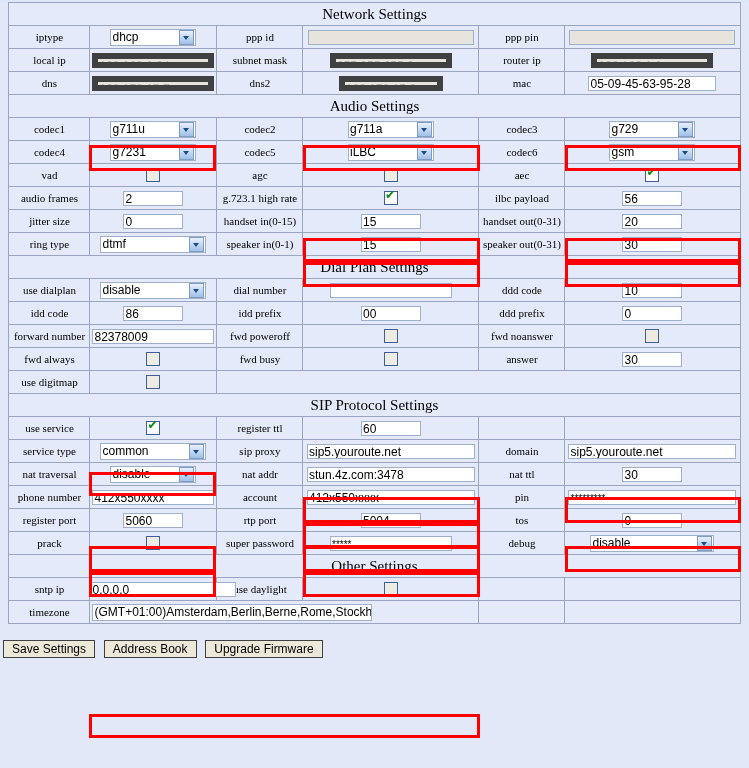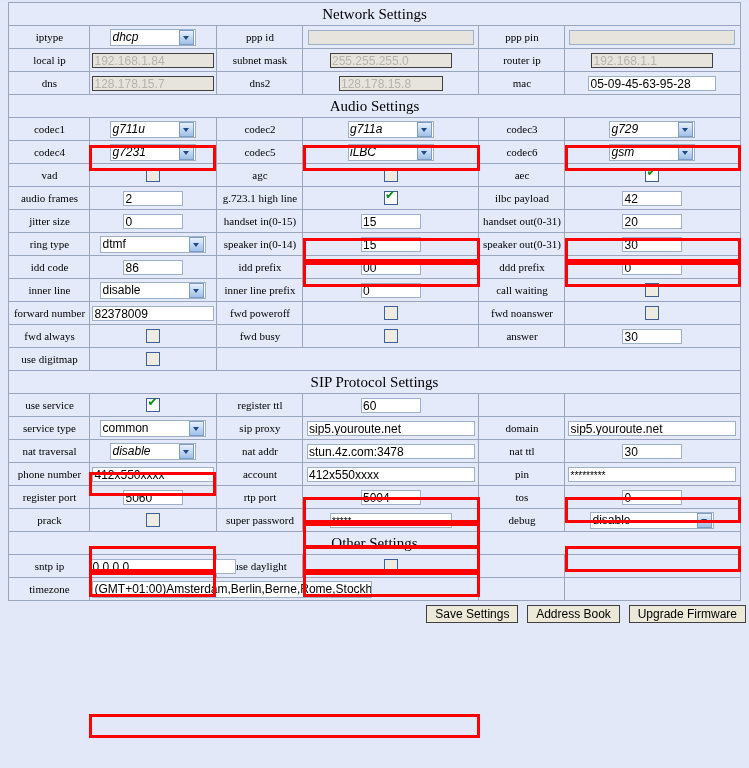--- a/index.html
+++ b/index.html
@@ -7,21 +7,21 @@
     width:749px;height:768px;
     background:#dfe6f7;
     font-family:"Liberation Serif", serif;
     font-size:11px;
     overflow:hidden;
   }
   .page{position:relative;width:749px;height:768px;background:#e2e8f8;}
   table.cfg{
     border-collapse:collapse;
     width:731px;
-    margin:2px auto 4px auto;
+    margin:2px auto 16px auto;
     table-layout:fixed;
     background:#e4eaf9;
   }
   table.cfg td{
     border:1px solid #9aa5bf;
     height:22px;
     padding:0;
     background:#e4eaf9;
     vertical-align:middle;
   }
@@ -57,21 +57,21 @@
     line-height:15px;
     padding:0 1px;
     color:#000;
     box-sizing:border-box;
     display:inline-block;
     text-align:left;
     overflow:hidden;
     white-space:nowrap;
     vertical-align:middle;
   }
-  .txt.dis{background:#e6e4dc;color:#b5b3aa;border:1px solid #404040;}
+  .txt.dis{background:#e6e4dc;color:#b5b3aa;border:6px solid #404040;}
   .txt.empty{background:#e6e4dc;}
 
   .sel{
     font-family:"Liberation Sans", sans-serif;
     font-size:12px;
     border:1px solid #9fb0c9;
     background:#ffffff;
     height:17px;
     line-height:16px;
     padding:0 1px;
@@ -92,21 +92,21 @@
     border:1px solid #7d9dc4;
     position:relative;
   }
   .sel .arrow::after{
     content:"";
     position:absolute;left:3px;top:5px;
     border-left:3px solid transparent;
     border-right:3px solid transparent;
     border-top:4px solid #1a4a8a;
   }
-  .sel-md{width:86px;font-style:italic;}
+  .sel-md{width:86px;}
   .sel-lg{width:106px;}
   .sel-xl{width:124px;}
 
   .chk{
     display:inline-block;
     width:12px;height:12px;
     border:1px solid #3f5f9b;
     background:#eeece0;
     vertical-align:middle;
     position:relative;
@@ -126,23 +126,22 @@
   
   .redbox{
     position:absolute;
     border:3px solid #ff0000;
     box-sizing:border-box;
     pointer-events:none;
     z-index:10;
   }
 
   .btnbar{
-    text-align:right;
+    text-align:left;
     margin-top:4px;
-    margin-left:16px;
   }
   .btn{
     font-family:"Liberation Sans", sans-serif;
     font-size:12px;
     background:#ece9d8;
     border:1px solid #404040;
     padding:1px 8px;
     margin:0 3px;
     color:#000;
     display:inline-block;
@@ -269,25 +268,25 @@
     <td class="lbl">agc</td>
     <td class="val"><span class="chk"></span></td>
     <td class="lbl">aec</td>
     <td class="val"><span class="chk on"></span></td>
   </tr>
   <tr>
     <td class="lbl">audio frames</td>
     <td class="val">
       <span class="txt" style="width:60px">2</span>
     </td>
-    <td class="lbl">g.723.1 high line</td>
+    <td class="lbl">g.723.1 high rate</td>
     <td class="val"><span class="chk on"></span></td>
     <td class="lbl">ilbc payload</td>
     <td class="val">
-      <span class="txt" style="width:60px">42</span>
+      <span class="txt" style="width:60px">56</span>
     </td>
   </tr>
   <tr>
     <td class="lbl">jitter size</td>
     <td class="val">
       <span class="txt" style="width:60px">0</span>
     </td>
     <td class="lbl">handset in(0-15)</td>
     <td class="val">
       <span class="txt" style="width:60px">15</span>
@@ -298,58 +297,63 @@
     </td>
   </tr>
   <tr>
     <td class="lbl">ring type</td>
     <td class="val">
       <span class="sel sel-lg">
               <span>dtmf</span>
               <span class="arrow"></span>
             </span>
     </td>
-    <td class="lbl">speaker in(0-14)</td>
+    <td class="lbl">speaker in(0-1)</td>
     <td class="val">
       <span class="txt" style="width:60px">15</span>
     </td>
     <td class="lbl">speaker out(0-31)</td>
     <td class="val">
       <span class="txt" style="width:60px">30</span>
     </td>
   </tr>
 
   <tr>
-    <td class="lbl">idd code</td>
-    <td class="val">
-      <span class="txt" style="width:60px">86</span>
-    </td>
-    <td class="lbl">idd prefix</td>
-    <td class="val">
-      <span class="txt" style="width:60px">00</span>
-    </td>
-    <td class="lbl">ddd prefix</td>
-    <td class="val">
-      <span class="txt" style="width:60px">0</span>
-    </td>
-  </tr>
-  <tr>
-    <td class="lbl">inner line</td>
+    <td class="section" colspan="6">Dial Plan Settings</td>
+  </tr>
+  <tr>
+    <td class="lbl">use dialplan</td>
     <td class="val">
       <span class="sel sel-lg">
               <span>disable</span>
               <span class="arrow"></span>
             </span>
     </td>
-    <td class="lbl">inner line prefix</td>
+    <td class="lbl">dial number</td>
+    <td class="val">
+      <span class="txt" style="width:122px"></span>
+    </td>
+    <td class="lbl">ddd code</td>
+    <td class="val">
+      <span class="txt" style="width:60px">10</span>
+    </td>
+  </tr>
+  <tr>
+    <td class="lbl">idd code</td>
+    <td class="val">
+      <span class="txt" style="width:60px">86</span>
+    </td>
+    <td class="lbl">idd prefix</td>
+    <td class="val">
+      <span class="txt" style="width:60px">00</span>
+    </td>
+    <td class="lbl">ddd prefix</td>
     <td class="val">
       <span class="txt" style="width:60px">0</span>
     </td>
-    <td class="lbl">call waiting</td>
-    <td class="val"><span class="chk"></span></td>
   </tr>
   <tr>
     <td class="lbl">forward number</td>
     <td class="val">
       <span class="txt" style="width:122px">82378009</span>
     </td>
     <td class="lbl">fwd poweroff</td>
     <td class="val"><span class="chk"></span></td>
     <td class="lbl">fwd noanswer</td>
     <td class="val"><span class="chk"></span></td>

